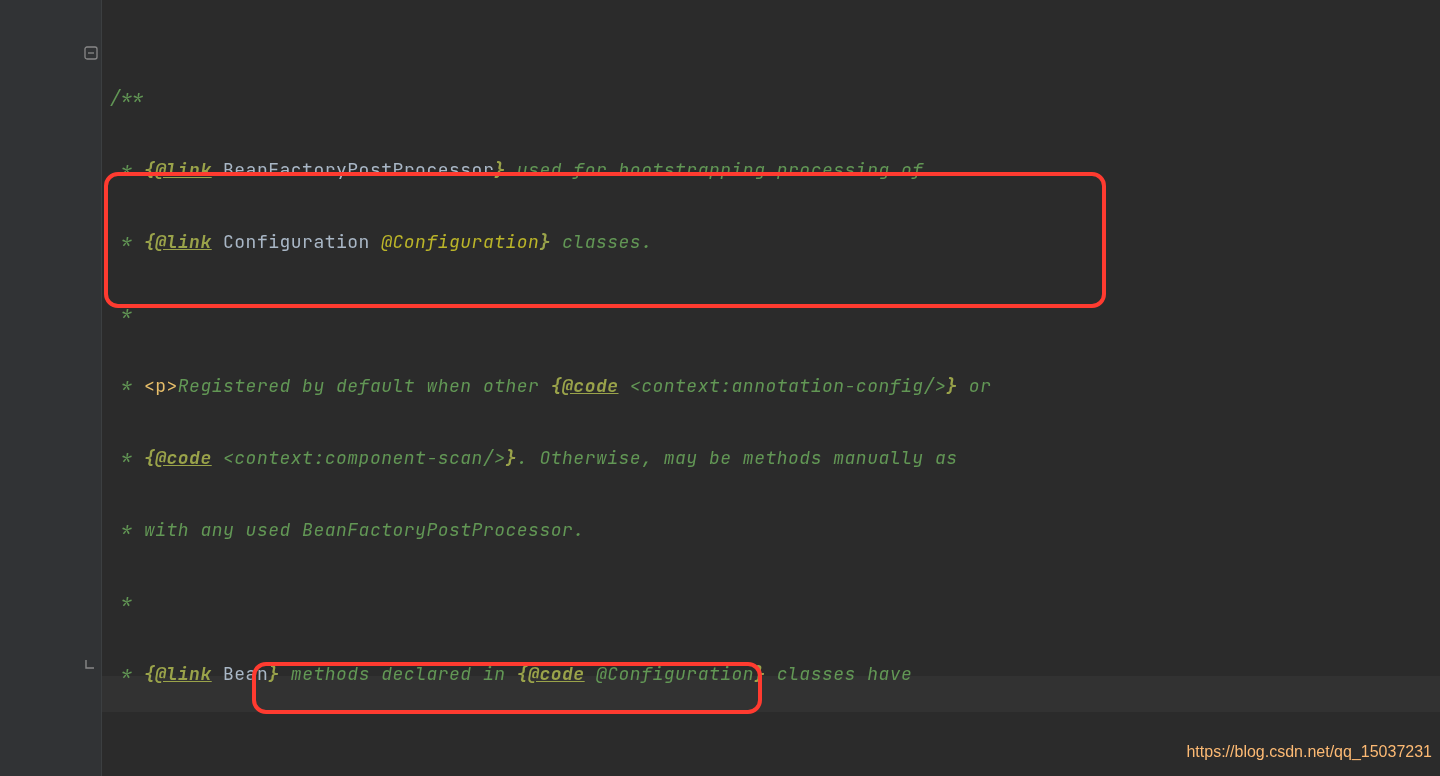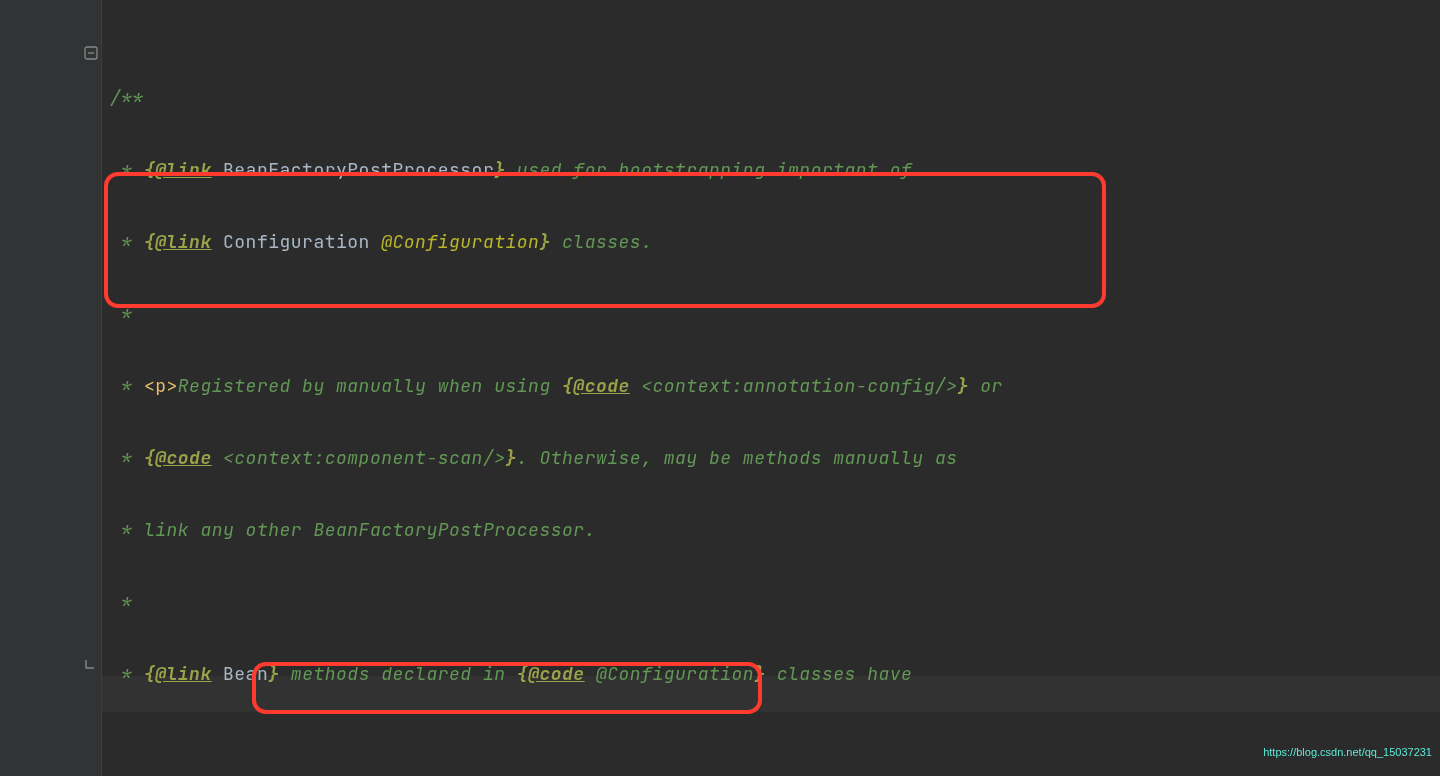--- a/index.html
+++ b/index.html
@@ -57,23 +57,23 @@
     left: 102px; right: 0;
     background: #323232;
     height: 36px;
     top: 676px;
   }
 
   .watermark {
     position: absolute;
     right: 8px;
     bottom: 6px;
-    font-size: 11px;
+    font-size: 16px;
     font-style: normal;
-    color: #5eead4;
+    color: #fdba74;
     font-family: sans-serif;
     letter-spacing: 0;
   }
 
   .line { display: block; height: 36px; }
 </style>
 </head>
 <body>
 
 <div class="gutter">
@@ -83,26 +83,26 @@
     </svg>
   <svg class="gutter-icon" style="top:658px" viewBox="0 0 14 14">
       <path d="M2 2 L2 10 L10 10" fill="none" stroke="#888" stroke-width="1.4"></path>
     </svg>
 </div>
 
 <div class="current-line"></div>
 
 <div class="code">
 <span class="line"><span class="c-comment">/**</span></span>
-<span class="line"><span class="c-comment"> * </span><span class="c-brace">{</span><span class="c-tag">@link</span><span class="c-class"> BeanFactoryPostProcessor</span><span class="c-brace">}</span><span class="c-comment"> used for bootstrapping important of</span></span>
+<span class="line"><span class="c-comment"> * </span><span class="c-brace">{</span><span class="c-tag">@link</span><span class="c-class"> BeanFactoryPostProcessor</span><span class="c-brace">}</span><span class="c-comment"> used for bootstrapping processing of</span></span>
 <span class="line"><span class="c-comment"> * </span><span class="c-brace">{</span><span class="c-tag">@link</span><span class="c-class"> Configuration</span><span class="c-yellow"> @Configuration</span><span class="c-brace">}</span><span class="c-comment"> classes.</span></span>
 <span class="line"><span class="c-comment"> *</span></span>
-<span class="line"><span class="c-comment"> * </span><span class="c-tag-y">&lt;p&gt;</span><span class="c-comment">Registered by manually when using </span><span class="c-brace">{</span><span class="c-tag">@code</span><span class="c-comment"> &lt;context:annotation-config/&gt;</span><span class="c-brace">}</span><span class="c-comment"> or</span></span>
+<span class="line"><span class="c-comment"> * </span><span class="c-tag-y">&lt;p&gt;</span><span class="c-comment">Registered by default when other </span><span class="c-brace">{</span><span class="c-tag">@code</span><span class="c-comment"> &lt;context:annotation-config/&gt;</span><span class="c-brace">}</span><span class="c-comment"> or</span></span>
 <span class="line"><span class="c-comment"> * </span><span class="c-brace">{</span><span class="c-tag">@code</span><span class="c-comment"> &lt;context:component-scan/&gt;</span><span class="c-brace">}</span><span class="c-comment">. Otherwise, may be methods manually as</span></span>
-<span class="line"><span class="c-comment"> * link any other BeanFactoryPostProcessor.</span></span>
+<span class="line"><span class="c-comment"> * with any used BeanFactoryPostProcessor.</span></span>
 <span class="line"><span class="c-comment"> *</span></span>
 <span class="line"><span class="c-comment"> * </span><span class="c-brace">{</span><span class="c-tag">@link</span><span class="c-class"> Bean</span><span class="c-brace">}</span><span class="c-comment"> methods declared in </span><span class="c-brace">{</span><span class="c-tag">@code</span><span class="c-comment"> @Configuration</span><span class="c-brace">}</span><span class="c-comment"> classes have</span></span>
 
 
 
 
 
 
 
 

